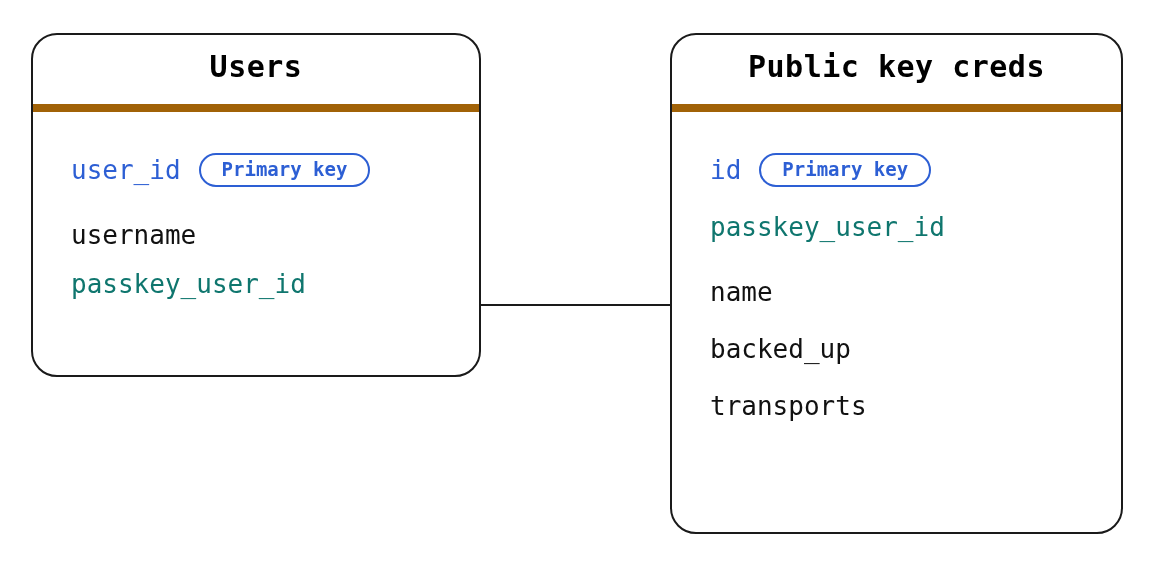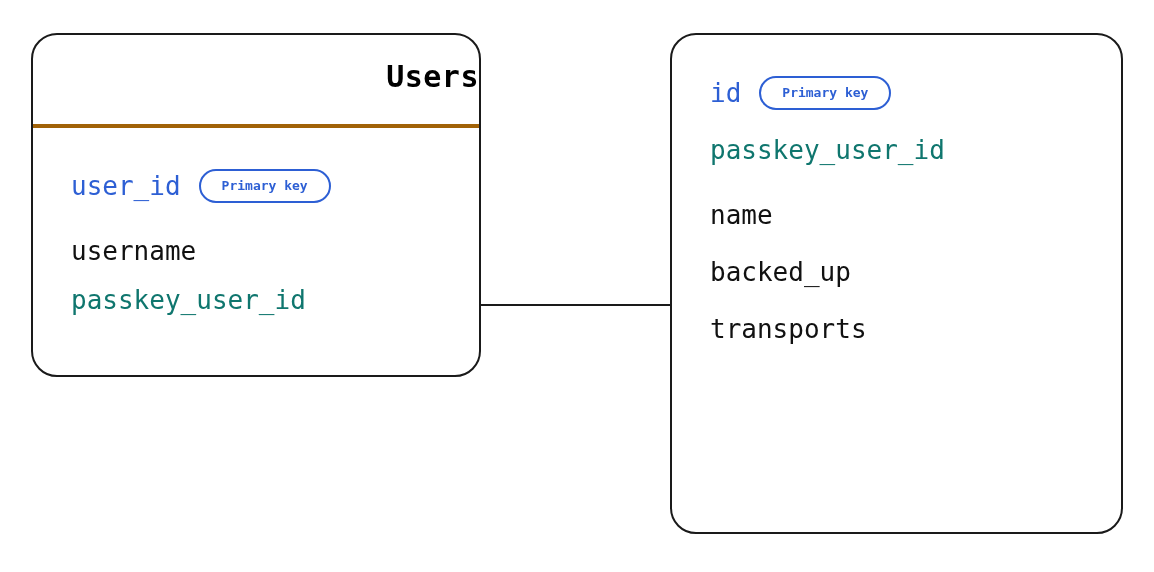--- a/index.html
+++ b/index.html
@@ -36,25 +36,25 @@
   #entity-pkcreds {
     left: 670px;
     top: 33px;
     width: 453px;
     height: 501px;
   }
 
   
   .entity-header {
     box-sizing: border-box;
-    height: 93px;
+    height: 77px;
     display: flex;
     align-items: center;
-    justify-content: flex-end;
-    border-bottom: 4px solid #a16207;
+    justify-content: center;
+    border-bottom: 8px solid #a16207;
   }
   .entity-title {
     font-family: "DejaVu Sans Mono", "Liberation Mono", monospace;
     font-size: 30px;
     font-weight: bold;
     color: #000000;
     letter-spacing: 0.5px;
     line-height: 1;
     white-space: nowrap;
     padding-bottom: 6px;
@@ -88,21 +88,21 @@
     justify-content: center;
     margin-left: 18px;
     height: 30px;
     padding: 0 21px;
     border: 2px solid #2d5fd4;
     border-radius: 999px;
     background: transparent;
   }
   .pk-badge-label {
     font-family: "DejaVu Sans Mono", "Liberation Mono", monospace;
-    font-size: 13px;
+    font-size: 19px;
     font-weight: bold;
     color: #2d5fd4;
     line-height: 1;
     white-space: nowrap;
   }
 
   
   #relationship-connector {
     position: absolute;
     left: 479px;
@@ -137,20 +137,23 @@
       <div class="field-row">
         <span class="field-name accent-orange">passkey_user_id</span>
       </div>
 
     </div>
   </div>
 
   <div id="relationship-connector"></div>
 
   <div class="entity" id="entity-pkcreds">
+    <div class="entity-header">
+      <span class="entity-title">Public key creds</span>
+    </div>
     <div class="field-list">
 
       <div class="field-row">
         <span class="field-name accent-blue">id</span>
         <span class="pk-badge">
           <span class="pk-badge-label">Primary key</span>
         </span>
       </div>
 
 

